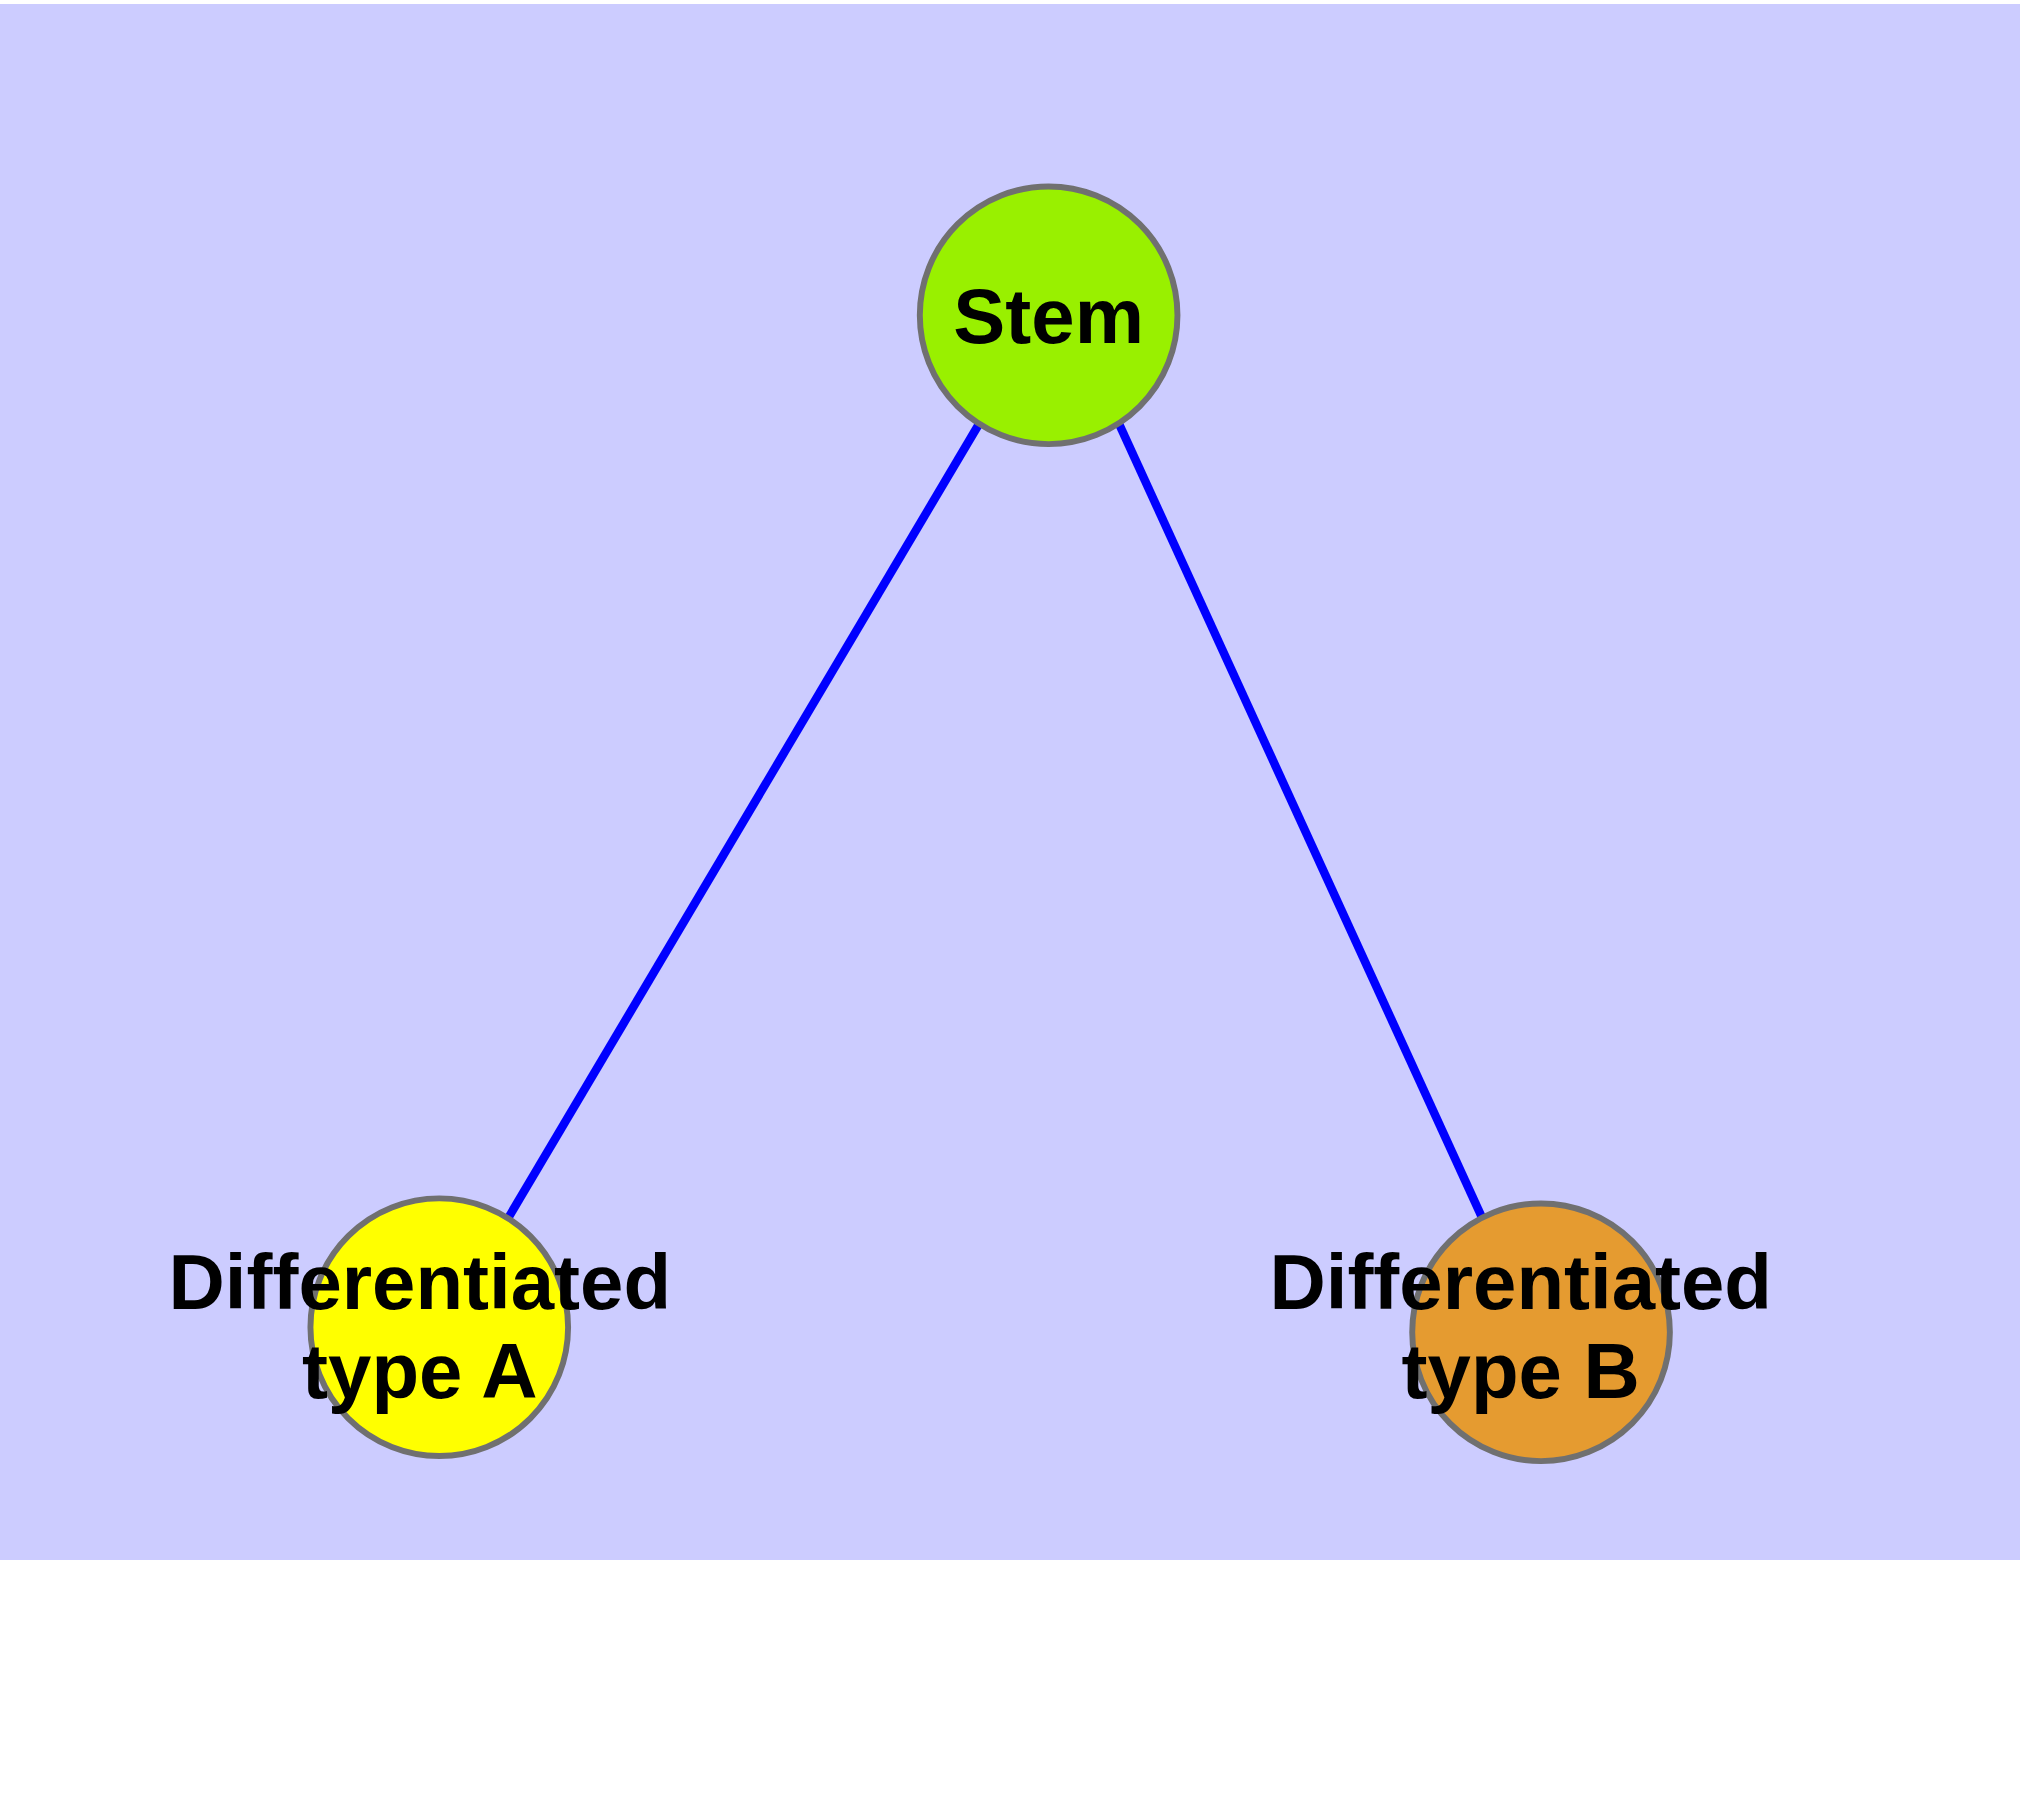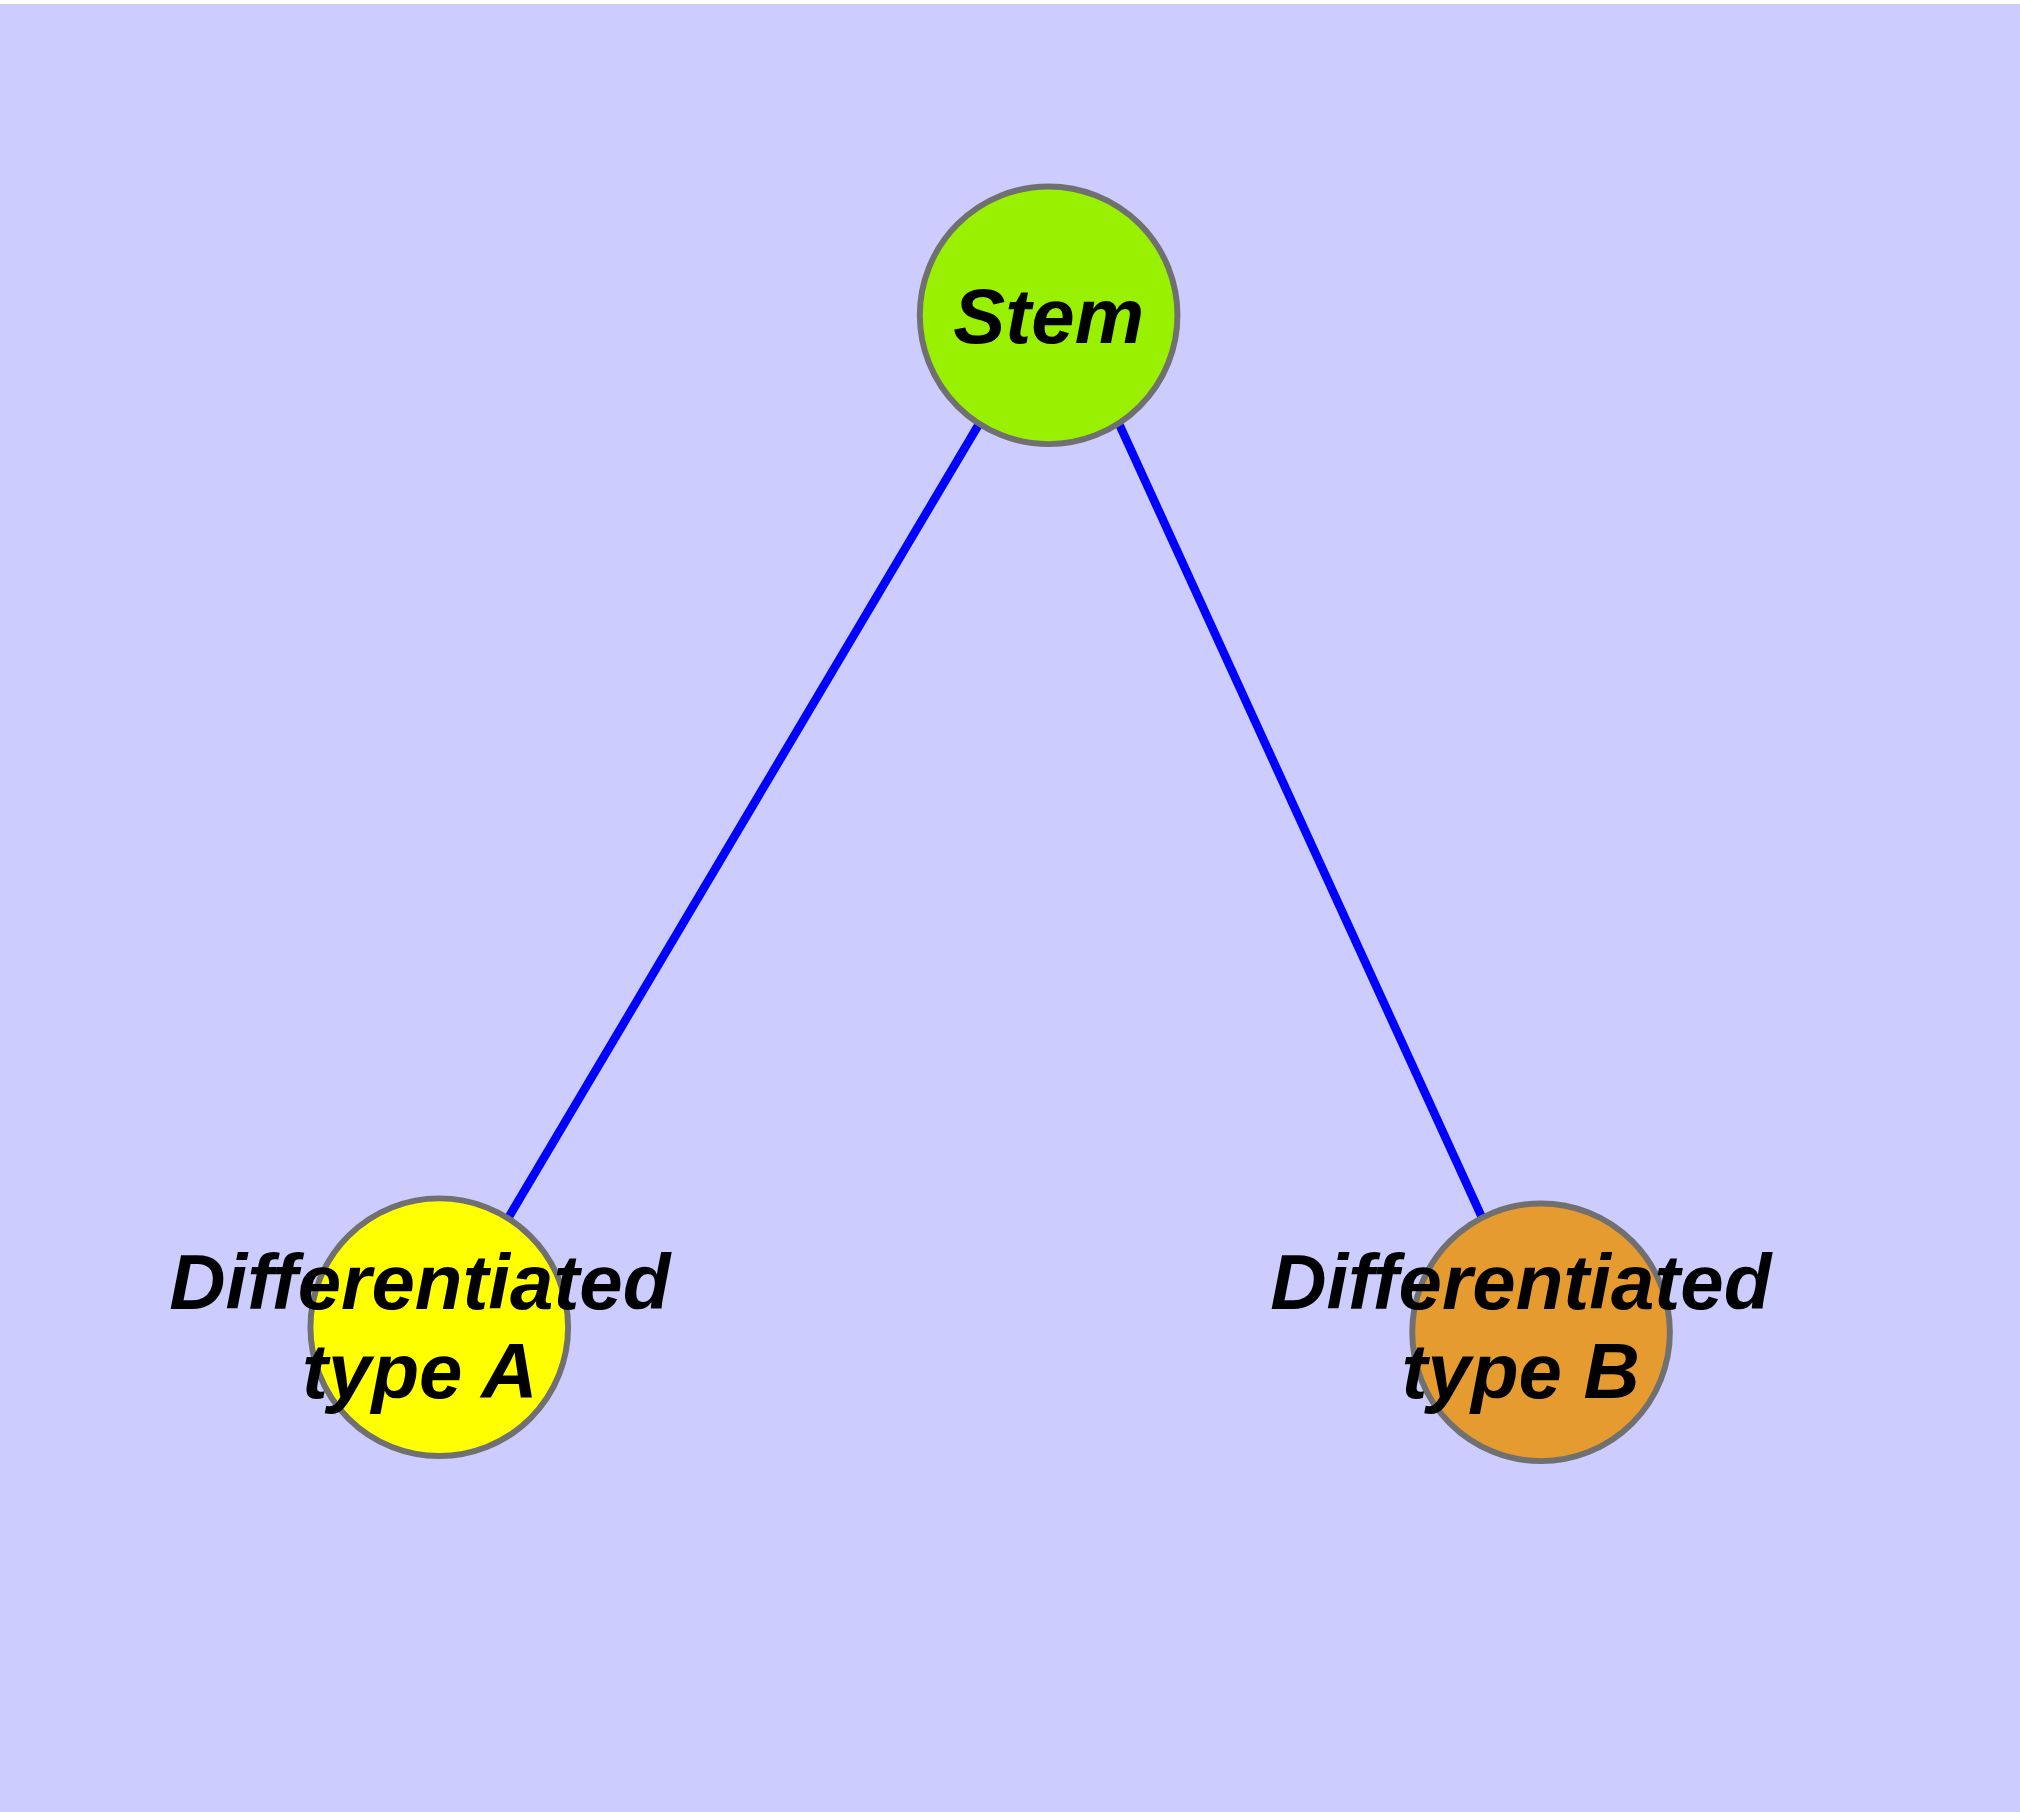--- a/index.html
+++ b/index.html
@@ -3,25 +3,24 @@
 <meta charset="utf-8">
 <style>
   html, body {
     margin: 0;
     padding: 0;
     background: #ffffff;
   }
   #canvas {
     position: relative;
     width: 2021px;
-    height: 1812px;
+    height: 1560px;
     background: #ccccff;
     overflow: hidden;
     font-family: "Liberation Sans", "DejaVu Sans", sans-serif;
-    font-style: italic;
   }
   #graph-svg {
     position: absolute;
     left: 0;
     top: 0;
     width: 2021px;
     height: 1812px;
     display: block;
   }
   .node-label {

